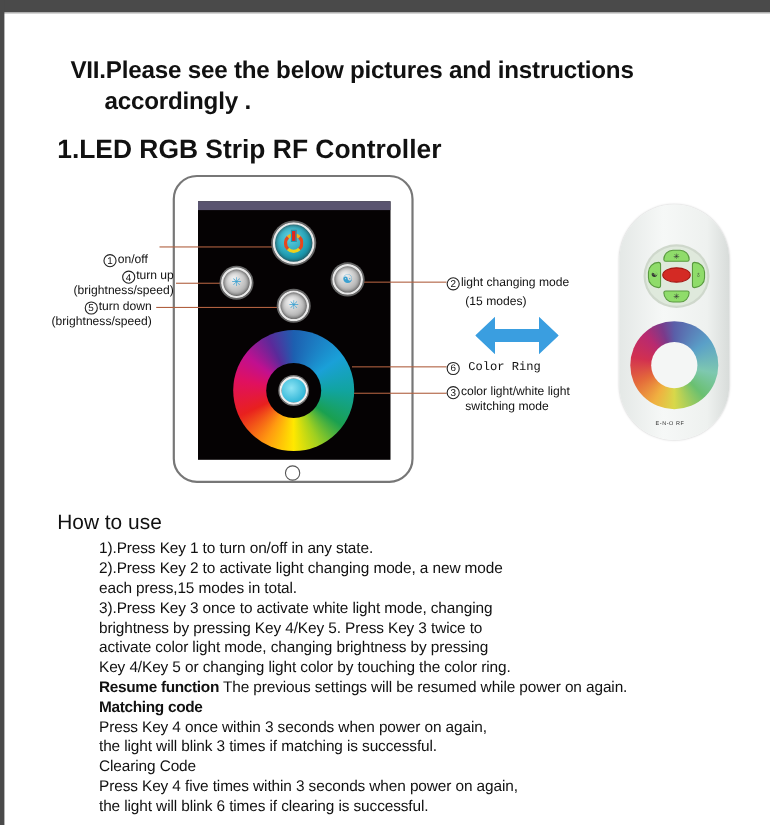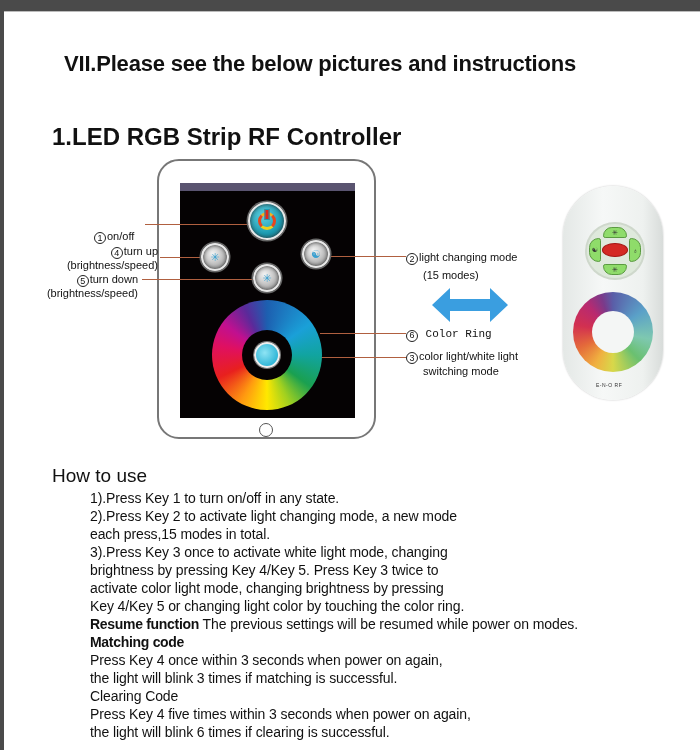--- a/index.html
+++ b/index.html
@@ -64,20 +64,21 @@
     .bold { font-weight: bold; letter-spacing: -0.3px; }
   </style>
 </head>
 <body>
 
 <div class="top-bar"></div>
 <div class="left-border"></div>
 
 <div class="section-title">
   <span>VII.Please see the below pictures and instructions</span>
+  <span class="l2">accordingly .</span>
 </div>
 <div class="sub-title">1.LED RGB Strip RF Controller</div>
 
 <div class="tablet"></div>
 <div class="screen">
   <div class="screen-strip"></div>
 </div>
 <div class="home-btn"></div>
 
 <div class="leader" style="left:145px; top:224px; width:104px;"></div>
@@ -145,20 +146,20 @@
 
 <div class="howto-title">How to use</div>
 <div class="body-text">
   <div>1).Press Key 1 to turn on/off in any state.</div>
   <div>2).Press Key 2 to activate light changing mode, a new mode</div>
   <div>each press,15 modes in total.</div>
   <div>3).Press Key 3 once to activate white light mode, changing</div>
   <div>brightness by pressing Key 4/Key 5. Press Key 3 twice to</div>
   <div>activate color light mode, changing brightness by pressing</div>
   <div>Key 4/Key 5 or changing light color by touching the color ring.</div>
-  <div><span class="bold">Resume function</span><span> The previous settings will be resumed  while power on modes.</span></div>
+  <div><span class="bold">Resume function</span><span> The previous settings will be resumed  while power on again.</span></div>
   <div class="bold">Matching code</div>
   <div>Press Key 4 once within 3 seconds when power on again,</div>
   <div>the light will blink 3 times if matching is successful.</div>
   <div>Clearing Code</div>
   <div>Press Key 4 five times within 3 seconds when power on again,</div>
   <div>the light will blink 6 times if clearing is successful.</div>
 </div>
 
 </body></html>

